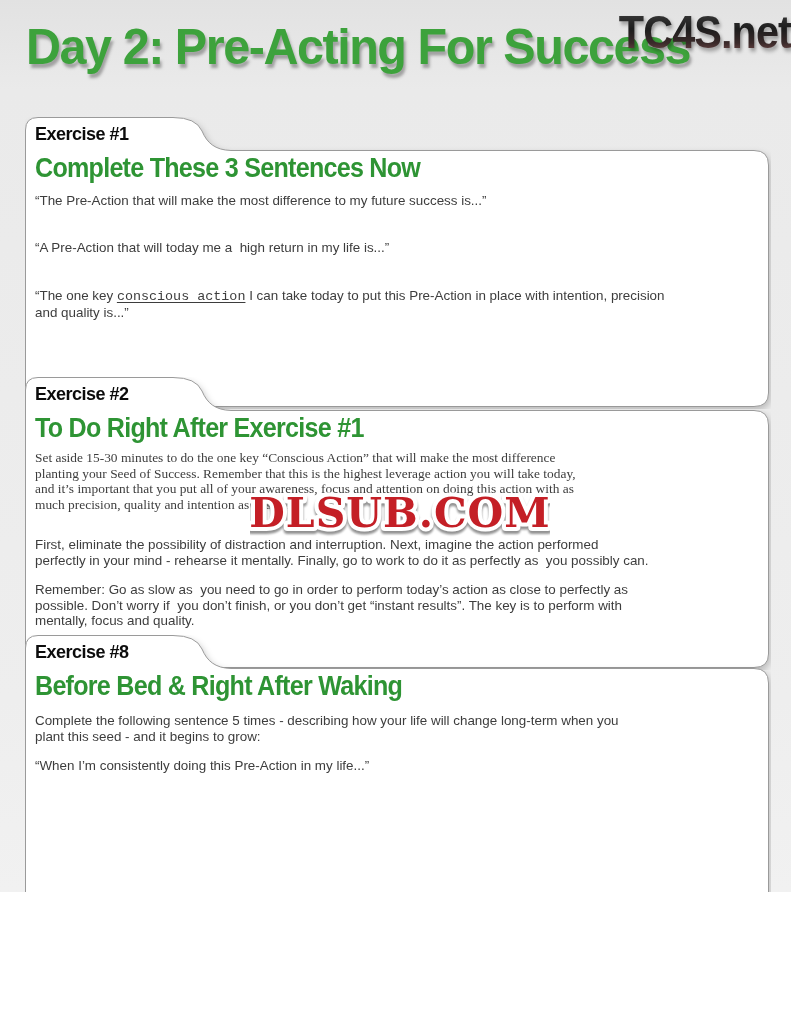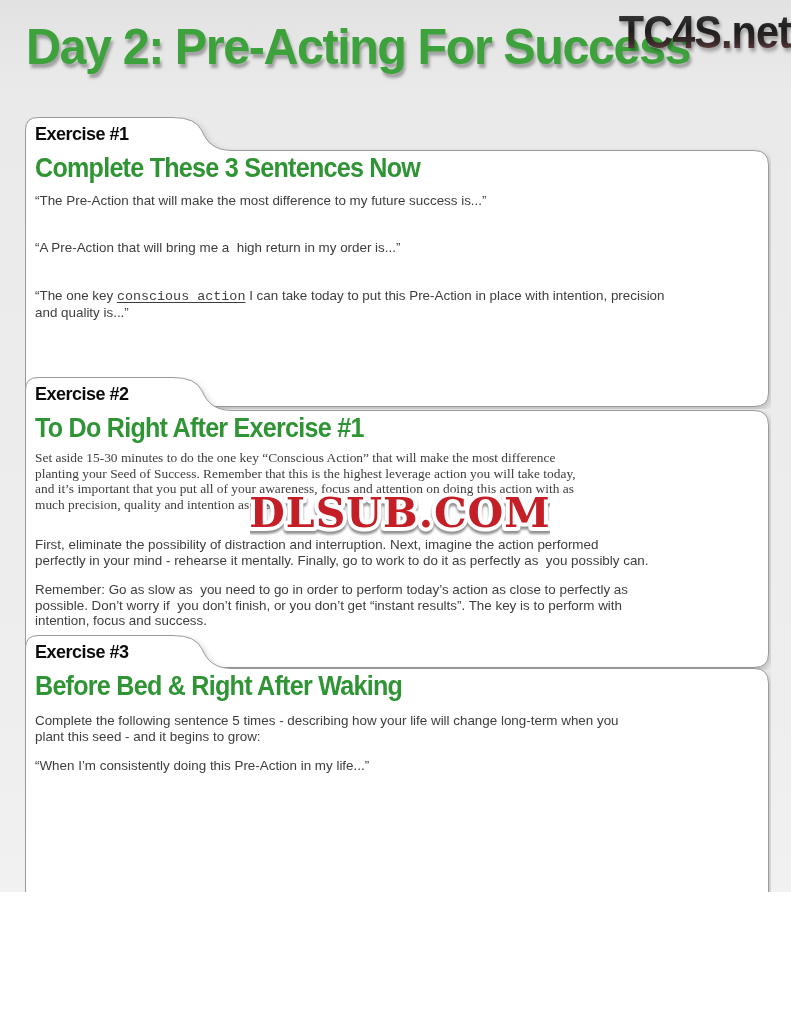--- a/index.html
+++ b/index.html
@@ -93,47 +93,47 @@
     </g>
   </svg>
 
   <div class="section sec1">
     <svg class="card-shape" width="746" height="292" viewBox="0 0 746 292">
       <path d="M13 .5 H148 Q171 .5 177 14 C182 26 190 33 206 33.5 H729 Q743.5 33.5 743.5 48 V276 Q743.5 289.5 729 289.5 H14 Q.5 289.5 .5 276 V13 Q.5 .5 13 .5 Z" fill="#ffffff" stroke="#9a9a9a" stroke-width="1"></path>
     </svg>
     <div class="tab-label">Exercise #1</div>
     <div class="subtitle">Complete These 3 Sentences Now</div>
     <div class="para s1p1">“The Pre-Action that will make the most difference to my future success is...”</div>
-    <div class="para s1p2">“A Pre-Action that will bring me a  high return in my order is...”</div>
+    <div class="para s1p2">“A Pre-Action that will today me a  high return in my life is...”</div>
     <div class="para s1p3"><span>“The one key </span><span class="u">conscious action</span><span> I can take today to put this Pre-Action in place with intention, precision
 and quality is...”</span></div>
   </div>
 
   <div class="section sec2">
     <svg class="card-shape" width="746" height="293" viewBox="0 0 746 293">
       <path d="M13 .5 H148 Q171 .5 177 14 C182 26 190 33 206 33.5 H729 Q743.5 33.5 743.5 48 V277 Q743.5 290.5 729 290.5 H14 Q.5 290.5 .5 277 V13 Q.5 .5 13 .5 Z" fill="#ffffff" stroke="#9a9a9a" stroke-width="1"></path>
     </svg>
     <div class="tab-label">Exercise #2</div>
     <div class="subtitle">To Do Right After Exercise #1</div>
     <div class="para s2p1">Set aside 15-30 minutes to do the one key “Conscious Action” that will make the most difference
 planting your Seed of Success. Remember that this is the highest leverage action you will take today,
 and it’s important that you put all of your awareness, focus and attention on doing this action with as
 much precision, quality and intention as possible.</div>
     <div class="para s2p2">First, eliminate the possibility of distraction and interruption. Next, imagine the action performed
 perfectly in your mind - rehearse it mentally. Finally, go to work to do it as perfectly as  you possibly can.</div>
     <div class="para s2p3">Remember: Go as slow as  you need to go in order to perform today’s action as close to perfectly as
 possible. Don’t worry if  you don’t finish, or you don’t get “instant results”. The key is to perform with
-intention, focus and success.</div>
+mentally, focus and quality.</div>
   </div>
 
   <div class="section sec3">
     <svg class="card-shape" width="746" height="296" viewBox="0 0 746 296">
       <path d="M13 .5 H148 Q171 .5 177 14 C182 26 190 33 206 33.5 H729 Q743.5 33.5 743.5 48 V280 Q743.5 293.5 729 293.5 H14 Q.5 293.5 .5 280 V13 Q.5 .5 13 .5 Z" fill="#ffffff" stroke="#9a9a9a" stroke-width="1"></path>
     </svg>
-    <div class="tab-label">Exercise #3</div>
+    <div class="tab-label">Exercise #8</div>
     <div class="subtitle">Before Bed &amp; Right After Waking</div>
     <div class="para s3p1">Complete the following sentence 5 times - describing how your life will change long-term when you
 plant this seed - and it begins to grow:</div>
     <div class="para s3p2">“When I’m consistently doing this Pre-Action in my life...”</div>
   </div>
 
   <svg class="wm-dlsub" viewBox="0 0 300 56">
     <g style="filter:drop-shadow(0 3px 1px rgba(110,110,110,.75))">
       <text x="150" y="41" text-anchor="middle" font-family="DejaVu Serif, serif" font-size="41" font-weight="bold" letter-spacing="1" fill="#c41f26" stroke="#ffffff" stroke-width="8" paint-order="stroke" stroke-linejoin="round">DLSUB.COM</text>
     </g>

